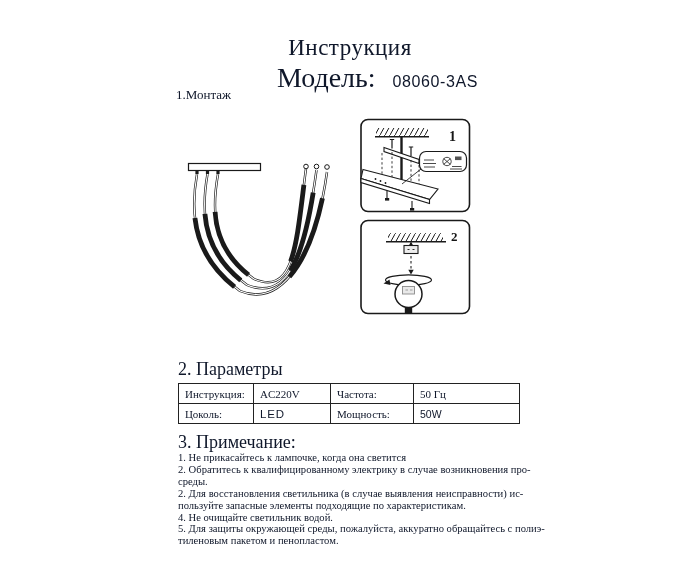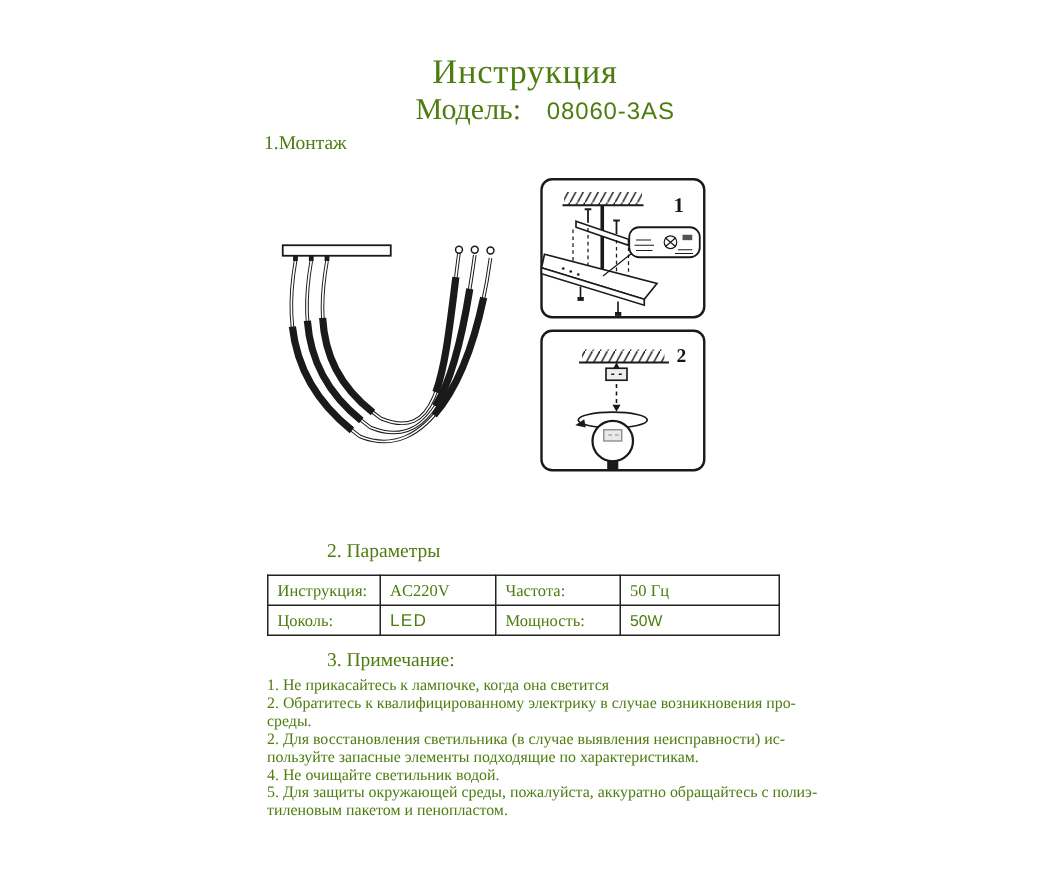--- a/index.html
+++ b/index.html
@@ -2,53 +2,52 @@
 <html><head>
 <meta charset="utf-8">
 <style>
   * { box-sizing: border-box; margin: 0; padding: 0; }
   html, body { background: #ffffff; }
   .page {
     position: relative;
     width: 700px;
     height: 583px;
     background: #ffffff;
-    color: #4d7c0f;
+    color: #0f172a;
     font-family: "Liberation Serif", serif;
     overflow: hidden;
   }
   .doc-title {
     position: absolute;
     top: 35px; left: 0;
     width: 700px;
     text-align: center;
     font-size: 23px;
     letter-spacing: 0.5px;
   }
   .model-row {
     position: absolute;
     top: 62px; left: 277px;
     white-space: nowrap;
   }
-  .model-label { font-size: 20px; }
+  .model-label { font-size: 28px; }
   .model-value {
     font-family: "Liberation Sans", sans-serif;
     font-size: 16px;
     margin-left: 17px;
     letter-spacing: 0.6px;
   }
   .montage-heading {
     position: absolute;
     top: 87px; left: 176px;
     font-size: 13px;
   }
   .section-heading {
     position: absolute;
-    font-size: 13px;
-    margin-left: 40px;
+    font-size: 18px;
   }
   #params-heading { top: 359px; left: 178px; }
   #notes-heading  { top: 432px; left: 178px; }
   table.params {
     position: absolute;
     top: 383px; left: 178px;
     border-collapse: collapse;
     font-size: 11px;
     border: 1.5px solid #222;
   }

